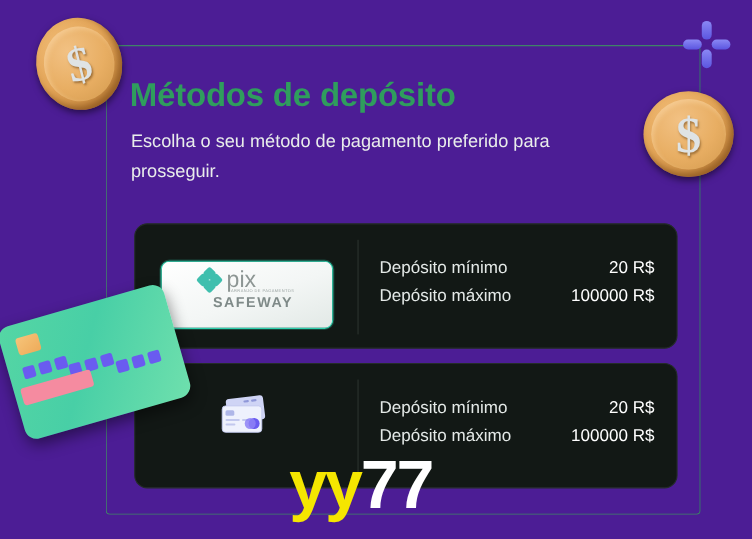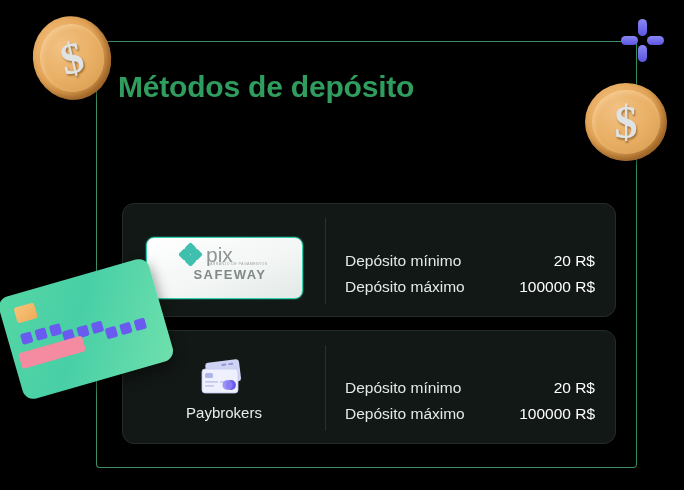--- a/index.html
+++ b/index.html
@@ -4,21 +4,21 @@
 <style>
   html, body {
     margin: 0;
     padding: 0;
     background: #151d19;
   }
   #screen {
     position: relative;
     width: 684px;
     height: 490px;
-    background: #000000;
+    background: #4c1d95;
     overflow: hidden;
     font-family: "Liberation Sans", sans-serif;
   }
 
   
   #panel {
     position: absolute;
     left: 96px;
     top: 41px;
     width: 541px;
@@ -159,21 +159,21 @@
     top: 73px;
     text-align: center;
     font-size: 15px;
     color: #e9edeb;
   }
 
   
   .limits {
     position: absolute;
     left: 222px;
-    top: 44px;
+    top: 27px;
     width: 250px;
   }
   .limit-row {
     display: flex;
     justify-content: space-between;
     align-items: baseline;
     font-size: 15.5px;
     line-height: 26px;
     color: #e4e9e7;
     white-space: nowrap;
@@ -306,20 +306,21 @@
   #wm-b { color: #ffffff; }
 </style>
 </head>
 <body>
 
 <div id="screen">
 
   <div id="panel"></div>
 
   <div id="title">Métodos de depósito</div>
+  <div id="subtitle">Escolha o seu método de pagamento preferido para prosseguir.</div>
 
   <div class="method-card" id="card-0">
     <div class="card-logo-zone">
       <div id="pix-tile">
         <div id="pix-row">
           <span class="pix-diamond">
             <i></i>
               <i></i>
               <i></i>
               <i></i>
@@ -354,21 +355,20 @@
           </g>
           <rect x="5" y="10" width="36" height="24" rx="3" fill="#eef1fd" stroke="#c3c9ef" stroke-width="0.8"></rect>
           <rect x="8" y="14" width="8" height="5" rx="1.5" fill="#aeb6e8"></rect>
           <rect x="8" y="22" width="13" height="1.8" rx="0.9" fill="#c2c8ee"></rect>
           <rect x="8" y="26" width="9" height="1.8" rx="0.9" fill="#c2c8ee"></rect>
           <rect x="23" y="22" width="7" height="1.8" rx="0.9" fill="#c2c8ee"></rect>
           <circle cx="34" cy="26" r="5" fill="#6a5bf0"></circle>
           <circle cx="30.5" cy="26" r="5" fill="#8d81f6" opacity="0.85"></circle>
         </svg>
       </span>
-      <div id="pb-label">Paybrokers</div>
     </div>
     <div class="divider"></div>
     <div class="limits">
       <div class="limit-row">
         <span class="l">Depósito mínimo</span>
         <span class="v">20 R$</span>
       </div>
       <div class="limit-row">
         <span class="l">Depósito máximo</span>
         <span class="v">100000 R$</span>
@@ -408,14 +408,17 @@
     <div id="cc-stripe"></div>
   </div>
 
   <div id="sparkle">
     <i class="v t"></i>
     <i class="v b"></i>
     <i class="h l"></i>
     <i class="h r"></i>
   </div>
 
+  <div id="watermark">
+    <span id="wm-a">yy</span><span id="wm-b">77</span>
+  </div>
 
 </div>
 
 </body></html>

